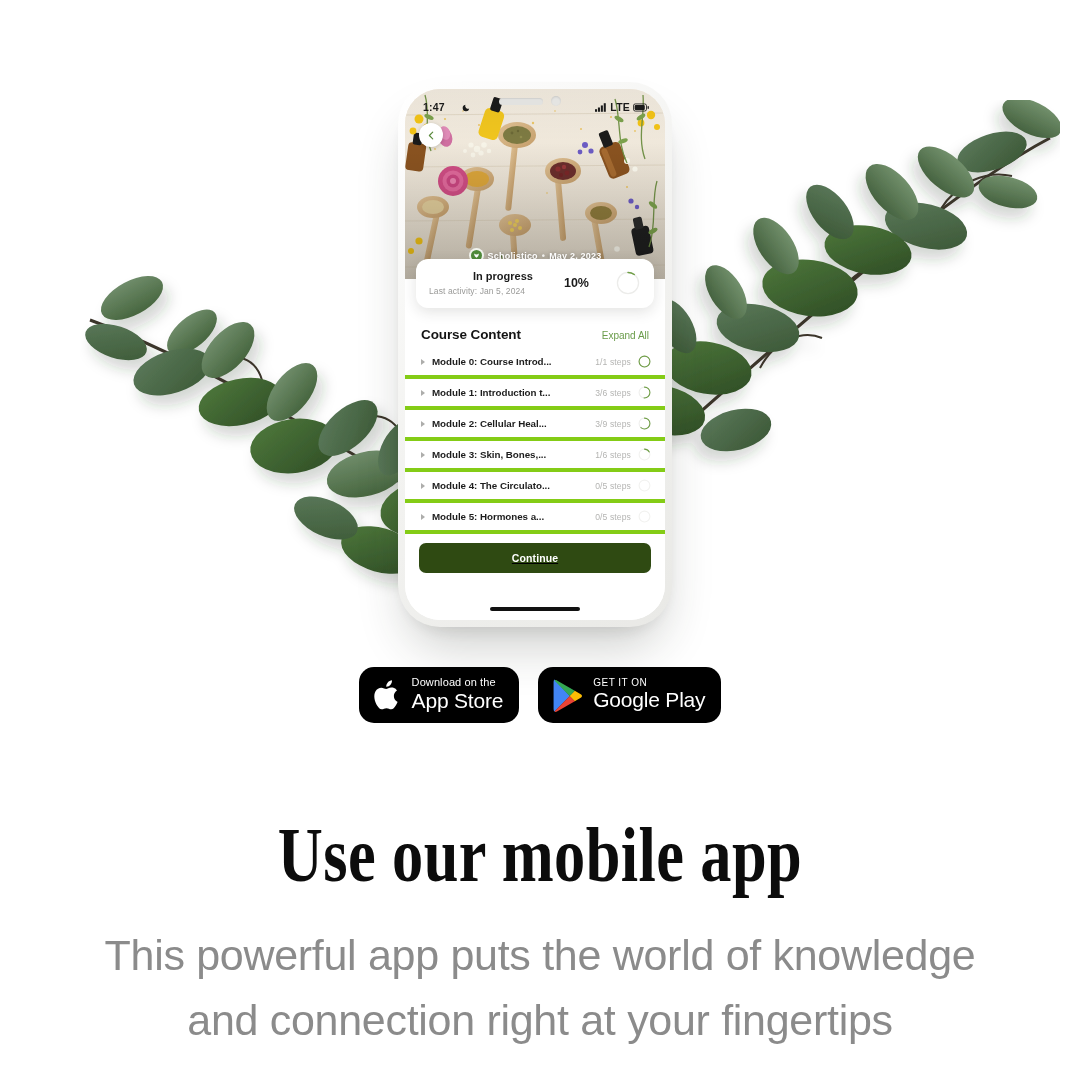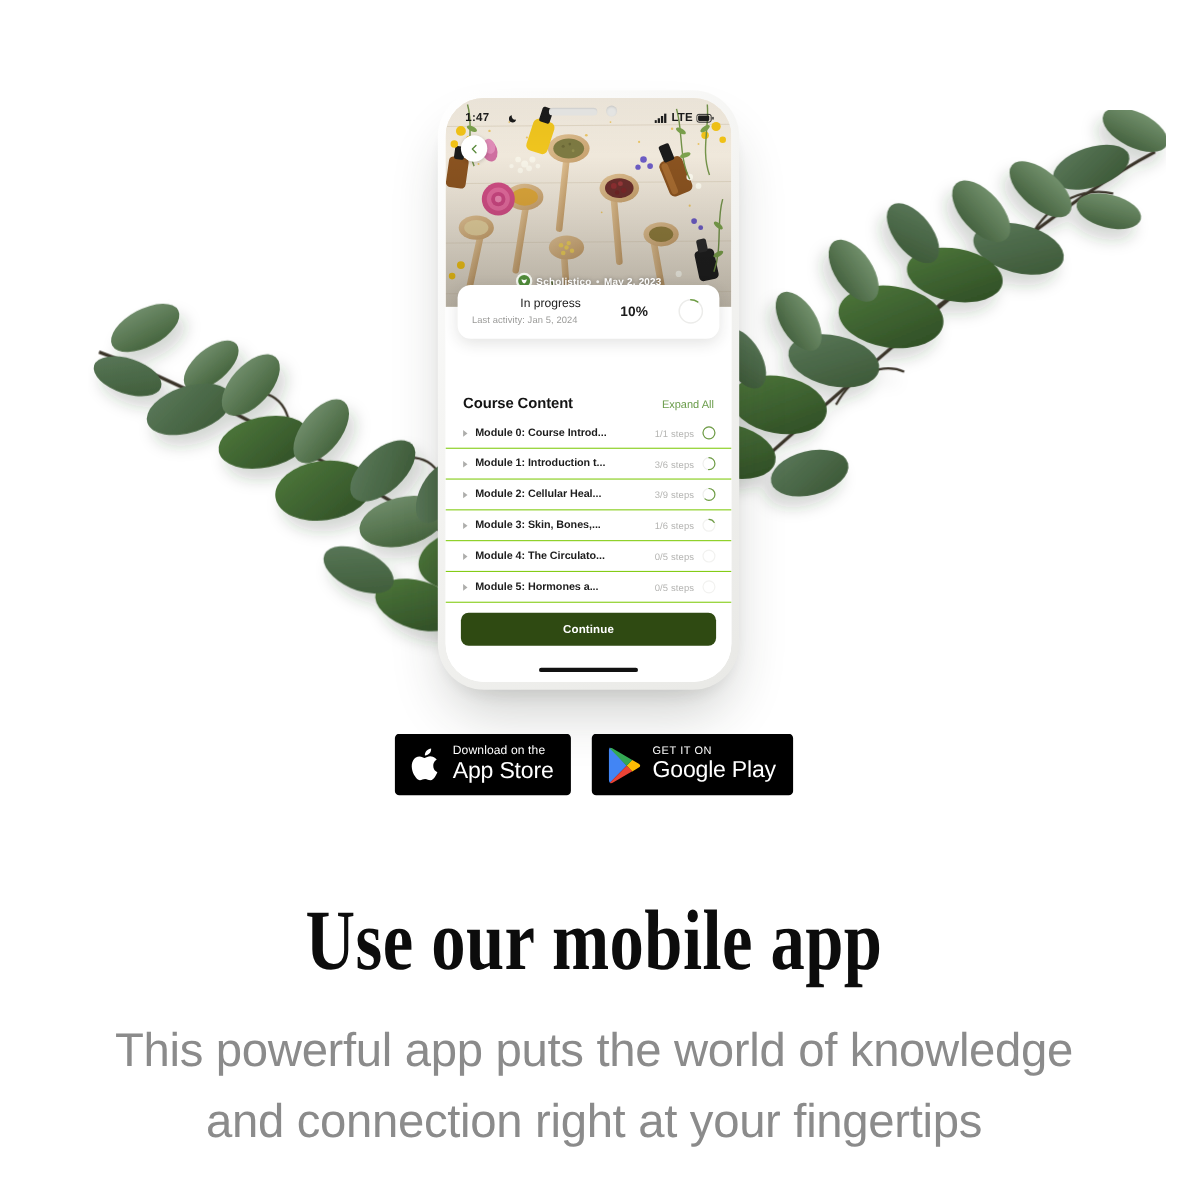--- a/index.html
+++ b/index.html
@@ -148,48 +148,47 @@
     left: 11px; right: 11px;
     top: 170px;
     background: #ffffff;
     border-radius: 12px;
     padding: 11px 13px 12px 13px;
     box-sizing: border-box;
     display: flex; align-items: center; justify-content: space-between;
     box-shadow: 0 4px 14px rgba(35,40,30,0.13);
     z-index: 8;
   }
-  .pc-status { font-size: 11px; font-weight: 400; color: #1b1b1b; padding-left: 44px; }
+  .pc-status { font-size: 11px; font-weight: 700; color: #1b1b1b; padding-left: 44px; }
   .pc-sub { font-size: 8.5px; color: #9a9a98; margin-top: 4px; letter-spacing: 0.1px; }
   .pc-right { display: flex; align-items: center; gap: 26px; }
   .pc-pct { font-size: 12.5px; font-weight: 700; color: #1b1b1b; }
 
   
   .sheet {
     position: absolute;
     left: 0; right: 0;
     top: 190px; bottom: 0;
     background: #ffffff;
     padding: 40px 0 0 0;
     box-sizing: border-box;
   }
   .sheet-head {
     display: flex; align-items: baseline; justify-content: space-between;
     padding: 8px 16px 0 16px;
-    margin-top: 32px;
   }
   .sheet-title { font-size: 13.5px; font-weight: 700; color: #141414; letter-spacing: -0.1px; }
   .expand-all { font-size: 10px; font-weight: 500; }
 
   .modules { margin-top: 6px; }
   .module-row {
     display: flex; align-items: center;
     gap: 7px;
     padding: 7px 14px 7px 16px;
-    border-bottom: 1px solid #84cc16;
+    border-bottom: 4px solid #84cc16;
   }
   .caret {
     width: 0; height: 0;
     border-left: 4.5px solid #adadab;
     border-top: 3.5px solid transparent;
     border-bottom: 3.5px solid transparent;
     flex: 0 0 auto;
   }
   .module-name {
     flex: 1 1 auto;
@@ -202,21 +201,21 @@
     letter-spacing: -0.05px;
   }
   .module-steps {
     flex: 0 0 auto;
     font-size: 8.6px;
     color: #b4b4b2;
     letter-spacing: 0.1px;
   }
   .module-ring { flex: 0 0 auto; width: 13px; height: 13px; }
 
-  .continue-wrap { padding: 9px 14px 0 14px; }
+  .continue-wrap { padding: 9px 14px 0 14px; text-decoration: underline; }
   .continue-btn {
     display: block;
     width: 100%;
     background: #2f4a12;
     color: #ffffff;
     border: none;
     border-radius: 7px;
     padding: 9px 0;
     font-size: 10.5px;
     font-weight: 700;
@@ -237,21 +236,21 @@
   .badges {
     position: absolute;
     left: 0; right: 0;
     top: 667px;
     display: flex;
     justify-content: center;
     gap: 19px;
   }
   .badge {
     background: #000000;
-    border-radius: 4px;
+    border-radius: 15px;
     display: flex;
     align-items: center;
     gap: 9px;
     padding: 9px 16px 9px 14px;
     box-sizing: border-box;
     height: 56px;
     cursor: pointer;
   }
   .badge-text { display: flex; flex-direction: column; justify-content: center; color: #ffffff; }
   .badge-small {

